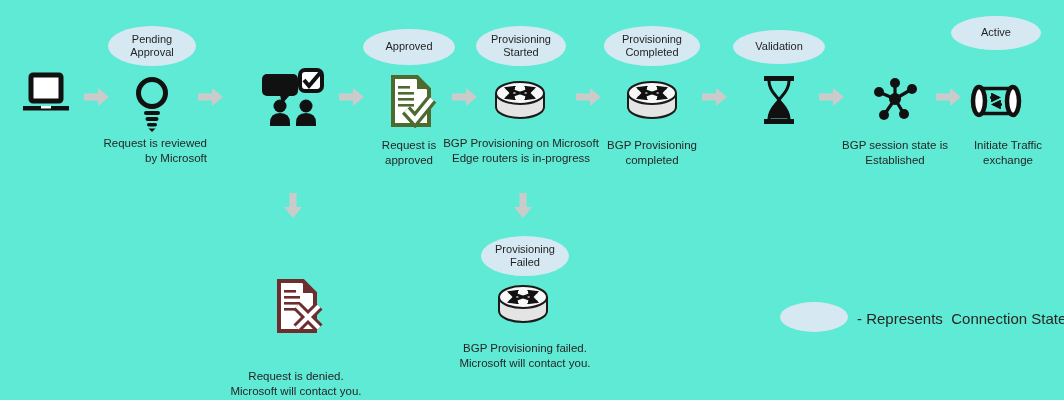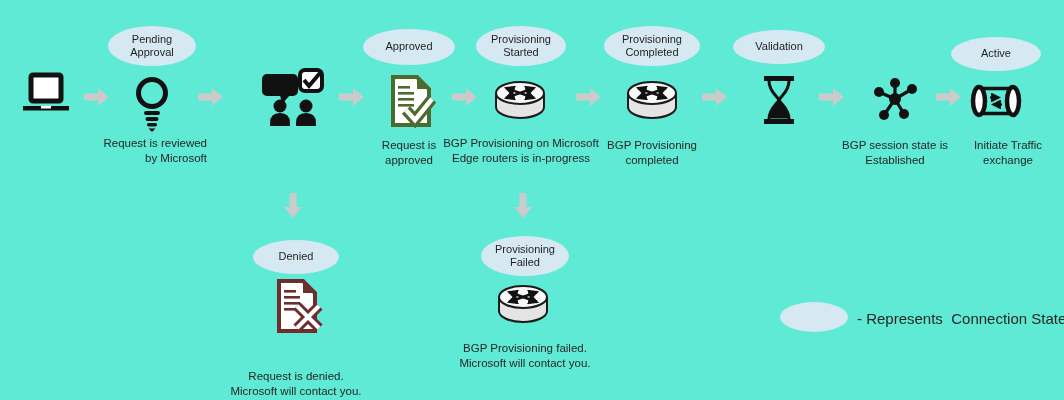--- a/index.html
+++ b/index.html
@@ -35,21 +35,21 @@
   </svg>
 
   <div class="bubble" style="left:108px;top:26px;width:88px;height:40px;">Pending
 Approval</div>
   <div class="bubble" style="left:363px;top:29px;width:92px;height:36px;">Approved</div>
   <div class="bubble" style="left:476px;top:26px;width:90px;height:40px;">Provisioning
 Started</div>
   <div class="bubble" style="left:604px;top:26px;width:96px;height:40px;">Provisioning
 Completed</div>
   <div class="bubble" style="left:733px;top:30px;width:92px;height:34px;">Validation</div>
-  <div class="bubble" style="left:951px;top:37px;width:90px;height:34px;">Active</div>
+  <div class="bubble" style="left:951px;top:16px;width:90px;height:34px;">Active</div>
 
   <div class="icon" style="left:18px;top:72px;">
     <svg width="56" height="50" viewBox="0 0 56 50">
       <rect x="13" y="3" width="30" height="26" rx="2" fill="#fff" stroke="#111" stroke-width="5"></rect>
       <path d="M5 34 h46 v4.5 h-46 z" fill="#111"></path>
       <rect x="23" y="34" width="10" height="2.5" fill="#fff"></rect>
     </svg>
   </div>
 
   <div class="icon" style="left:129px;top:76px;">
@@ -205,21 +205,20 @@
       <svg width="20" height="26" viewBox="0 0 20 26">
         <polygon points="6.5,0 13.5,0 13.5,14 19,14 10,25 1,14 6.5,14" fill="#cbcbcb"></polygon>
       </svg>
     </div>
   <div class="arrow" style="left:513px;top:193px;">
       <svg width="20" height="26" viewBox="0 0 20 26">
         <polygon points="6.5,0 13.5,0 13.5,14 19,14 10,25 1,14 6.5,14" fill="#cbcbcb"></polygon>
       </svg>
     </div>
 
-  <div class="bubble" style="left:253px;top:240px;width:86px;height:34px;">Denied</div>
   <div class="icon" style="left:271px;top:278px;">
     <svg width="54" height="56" viewBox="0 0 54 56">
       <path d="M8 3 h24 l12 12 v38 h-36 z" fill="#fff" stroke="#6e2e2e" stroke-width="4"></path>
       <path d="M32 3 l12 12 h-12 z" fill="#6e2e2e"></path>
       <g fill="#6e2e2e">
         <rect x="13" y="12" width="12" height="2.6"></rect>
         <rect x="13" y="18" width="16" height="2.6"></rect>
         <rect x="13" y="24" width="16" height="2.6"></rect>
         <rect x="13" y="30" width="16" height="2.6"></rect>
       </g>

